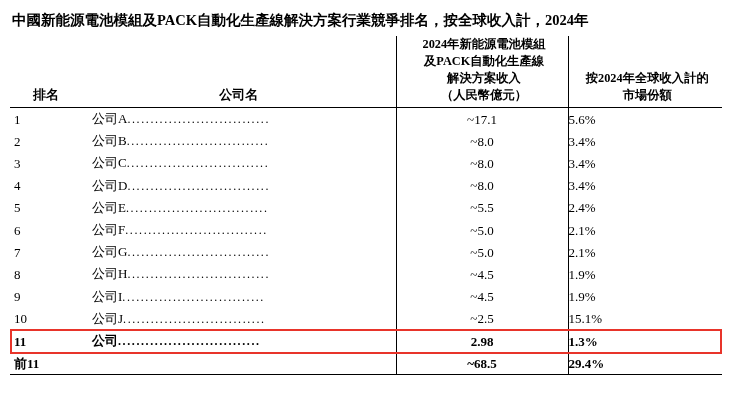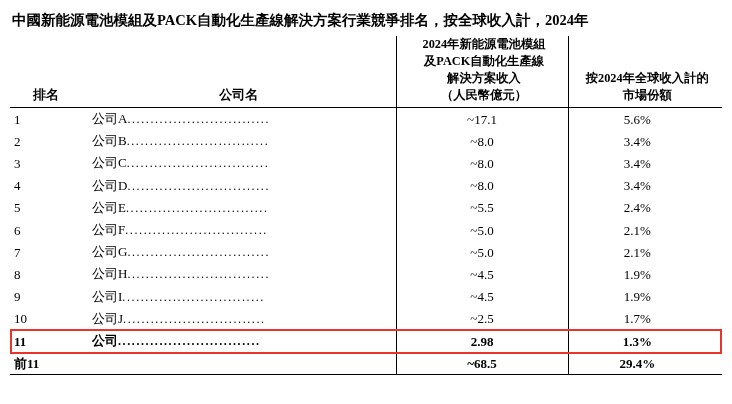--- a/index.html
+++ b/index.html
@@ -85,21 +85,21 @@
   }
   td.company .leader {
     letter-spacing: 1.6px;
     font-size: 12px;
   }
   td.revenue {
     text-align: center;
     border-left: 1px solid #000;
   }
   td.share {
-    text-align: center;
+    text-align: left;
     padding-right: 16px;
     border-left: 1px solid #000;
   }
   tbody tr.highlight td {
     font-weight: bold;
     margin-top: 35px;
   }
   tbody tr.total td {
     font-weight: bold;
     border-top: 1.6px solid #000;
@@ -202,21 +202,21 @@
       <tr>
         <td class="rank">9</td>
         <td class="company"><span>公司I</span><span class="leader">...............................</span></td>
         <td class="revenue">~4.5</td>
         <td class="share">1.9%</td>
       </tr>
       <tr>
         <td class="rank">10</td>
         <td class="company"><span>公司J</span><span class="leader">...............................</span></td>
         <td class="revenue">~2.5</td>
-        <td class="share">1.7%</td>
+        <td class="share">15.1%</td>
       </tr>
       <tr class="highlight">
         <td class="rank">11</td>
         <td class="company"><span>公司</span><span class="leader">...............................</span></td>
         <td class="revenue">2.98</td>
         <td class="share">1.3%</td>
       </tr>
       <tr class="total">
         <td class="rank">前11</td>
         <td class="company"></td>

